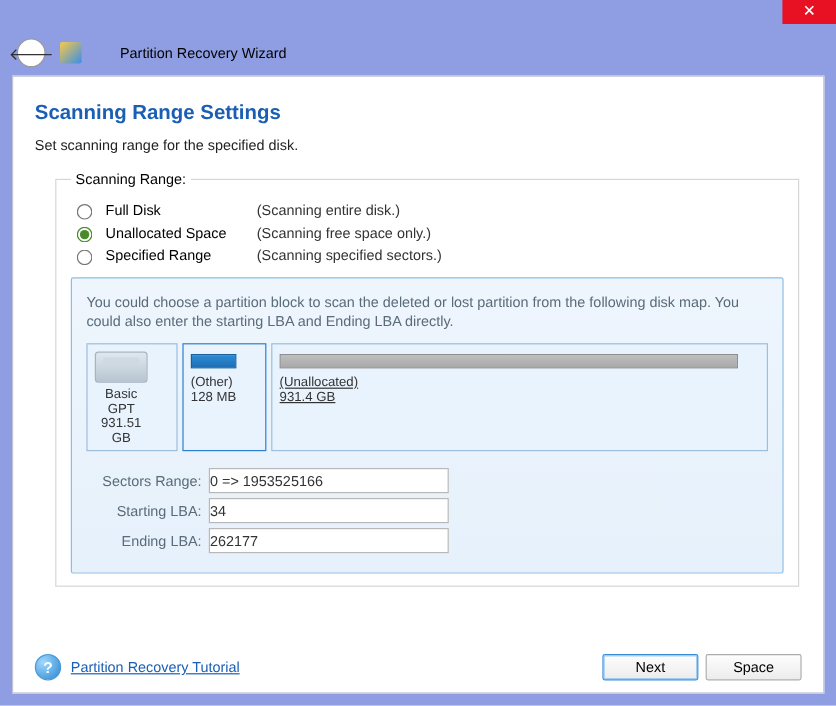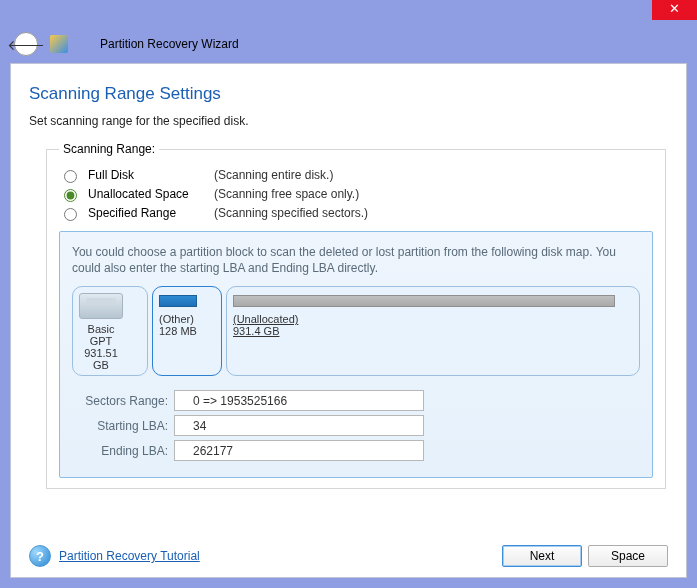--- a/index.html
+++ b/index.html
@@ -4,43 +4,43 @@
 <style>
   * { box-sizing: border-box; font-family: "Segoe UI", Tahoma, sans-serif; }
   body { margin: 0; width: 697px; height: 588px; background: #8f9ee3; overflow: hidden; }
   .titlebar { height: 25px; position: relative; }
   .close-btn { position: absolute; right: 0; top: 0; width: 45px; height: 20px; background: #e81123; color: #fff; text-align: center; line-height: 18px; font-size: 13px; }
   .header { height: 38px; display: flex; align-items: center; padding: 0 14px; gap: 12px; }
   .back-btn { width: 24px; height: 24px; border-radius: 50%; background: #fff; border: 1px solid #999; display: flex; align-items: center; justify-content: center; font-size: 14px; color: #333; }
   .app-icon { width: 18px; height: 18px; background: linear-gradient(135deg,#f7c948,#3b8ee8); border-radius: 2px; }
   .title { font-size: 12px; color: #000; margin-left: 20px; }
   .page { background: #fff; margin: 0 10px 10px 10px; height: 515px; border: 1px solid #bfc4d6; padding: 14px 18px 10px 18px; position: relative; display: flex; flex-direction: column; }
-  .page-title { color: #1a5fb4; font-size: 17px; font-weight: 400; margin: 6px 0 10px 0; }
+  .page-title { color: #1a5fb4; font-size: 17px; font-weight: 700; margin: 6px 0 10px 0; }
   .page-desc { font-size: 12px; color: #222; margin-bottom: 14px; }
   fieldset.range { border: 1px solid #d6d6d6; padding: 8px 12px 10px 12px; font-size: 12px; margin-left: 17px; }
   fieldset.range legend { font-size: 12px; padding: 0 4px; }
   .radio-row { display: flex; align-items: center; gap: 8px; margin: 3px 0; font-size: 12px; }
   .radio-row input { width: 13px; height: 13px; accent-color: #4a8a2a; }
   .radio-label { min-width: 118px; }
   .radio-hint { color: #333; }
   .detail-box { border: 1px solid #8bbde6; background: linear-gradient(#eef5fd,#e6f1fb); border-radius: 2px; margin-top: 10px; padding: 12px; }
   .detail-text { font-size: 12px; color: #5a6b7a; margin-bottom: 10px; line-height: 1.35; }
   .diskmap { display: flex; gap: 4px; margin-bottom: 14px; }
-  .disk-block { border: 1px solid #9cbfe0; background: #e9f3fd; padding: 6px 24px 4px 6px; font-size: 11px; text-align: center; color: #333; border-radius: 10px; }
+  .disk-block { border: 1px solid #9cbfe0; background: #e9f3fd; padding: 6px 24px 4px 6px; font-size: 11px; text-align: center; color: #333; border-radius: 0; }
   .disk-block.primary { width: 76px; }
   .disk-icon { width: 44px; height: 26px; margin: 0 auto 4px auto; background: linear-gradient(#dfe8ef,#b7c5d0); border: 1px solid #a6b4bf; border-radius: 3px; position: relative; }
   .disk-icon::after { content:""; position:absolute; left:6px; top:4px; width:30px; height:6px; background:#cfd9e1; border-radius:2px;}
   .disk-block.other { width: 70px; text-align: left; padding-top: 8px; background:#e9f3fd;}
   .disk-block.other.selected{ border:1px solid #2d7fd1; }
   .bar-filled { height: 12px; background: linear-gradient(#2d8bd4,#1e6fb5); border: 1px solid #1b5f99; margin-bottom: 6px; }
   .bar-empty { height: 12px; background: linear-gradient(#bfbfbf,#a9a9a9); border: 1px solid #8f8f8f; margin-bottom: 6px; }
   .disk-block.unalloc { flex: 1; text-align: left; padding-top: 8px; background:#e9f3fd;text-decoration:underline;}
   .field-row { display: flex; align-items: center; margin: 4px 0; }
   .field-label { width: 96px; text-align: right; font-size: 12px; color: #5a6b7a; margin-right: 6px; }
-  .field-input { width: 250px; height: 21px; border: 1px solid #b8b8b8; background: #fff; font-size: 12px; padding: 0 18px; color: #333; }
+  .field-input { width: 200px; height: 21px; border: 1px solid #b8b8b8; background: #fff; font-size: 12px; padding: 0 0; color: #333; }
   .footer { margin-top: auto; display: flex; align-items: center; padding-top: 8px; }
   .help-icon { width: 22px; height: 22px; border-radius: 50%; background: radial-gradient(circle at 30% 30%, #9fd9ff, #2b86d1); color: #fff; font-size: 13px; font-weight: bold; display: flex; align-items: center; justify-content: center; margin-right: 8px; border:1px solid #4a99d4;}
   .tutorial-link { font-size: 12px; color: #1a5fb4; text-decoration: underline; }
   .footer-btns { margin-left: auto; display: flex; gap: 6px; }
   .btn { width: 80px; height: 22px; font-size: 12px; background: linear-gradient(#fdfdfd,#ececec); border: 1px solid #acacac; border-radius: 2px; }
   .btn.primary { border: 1px solid #3a8ed8; box-shadow: 0 0 0 1px #a5cdef inset; }
 </style>
 </head>
 <body>
 

